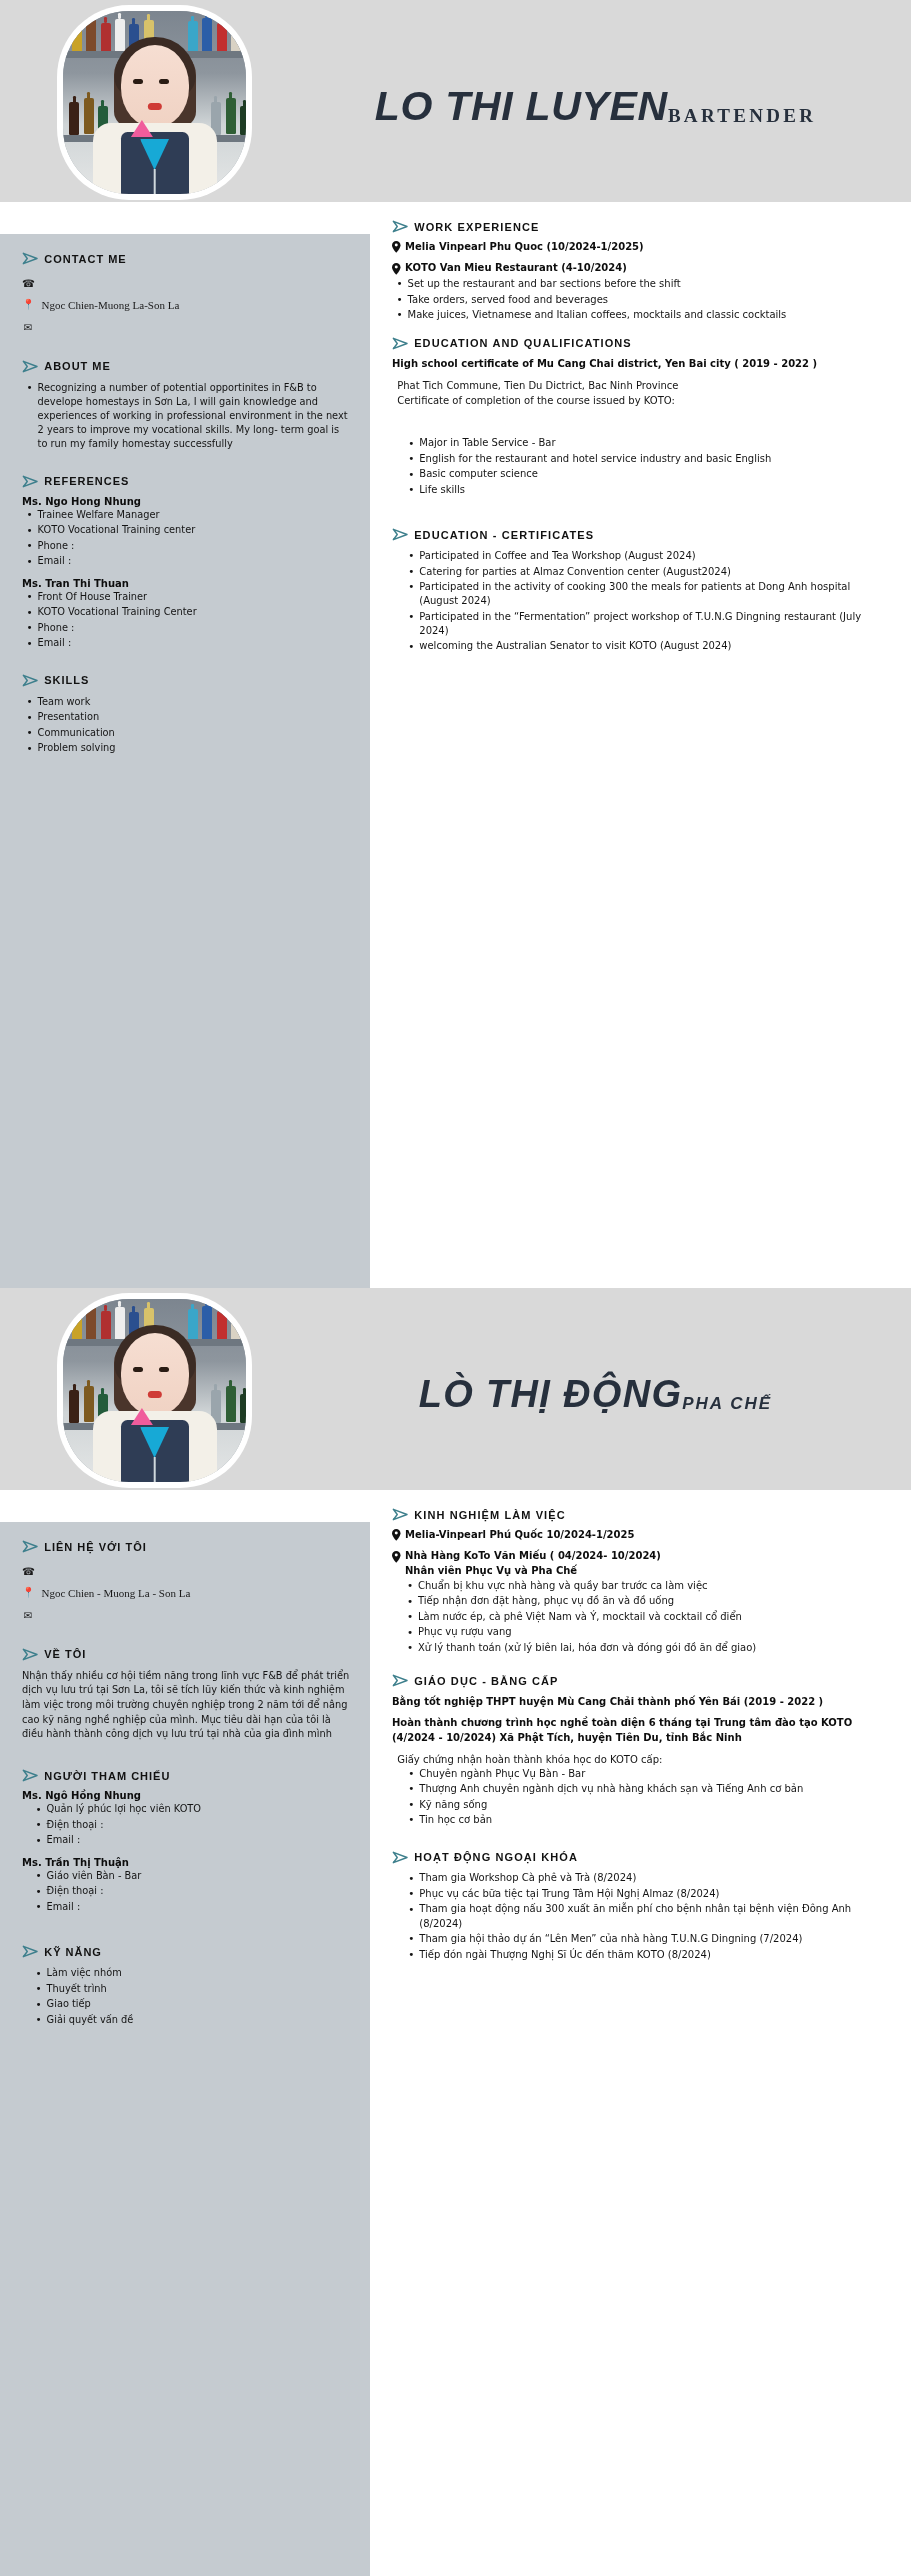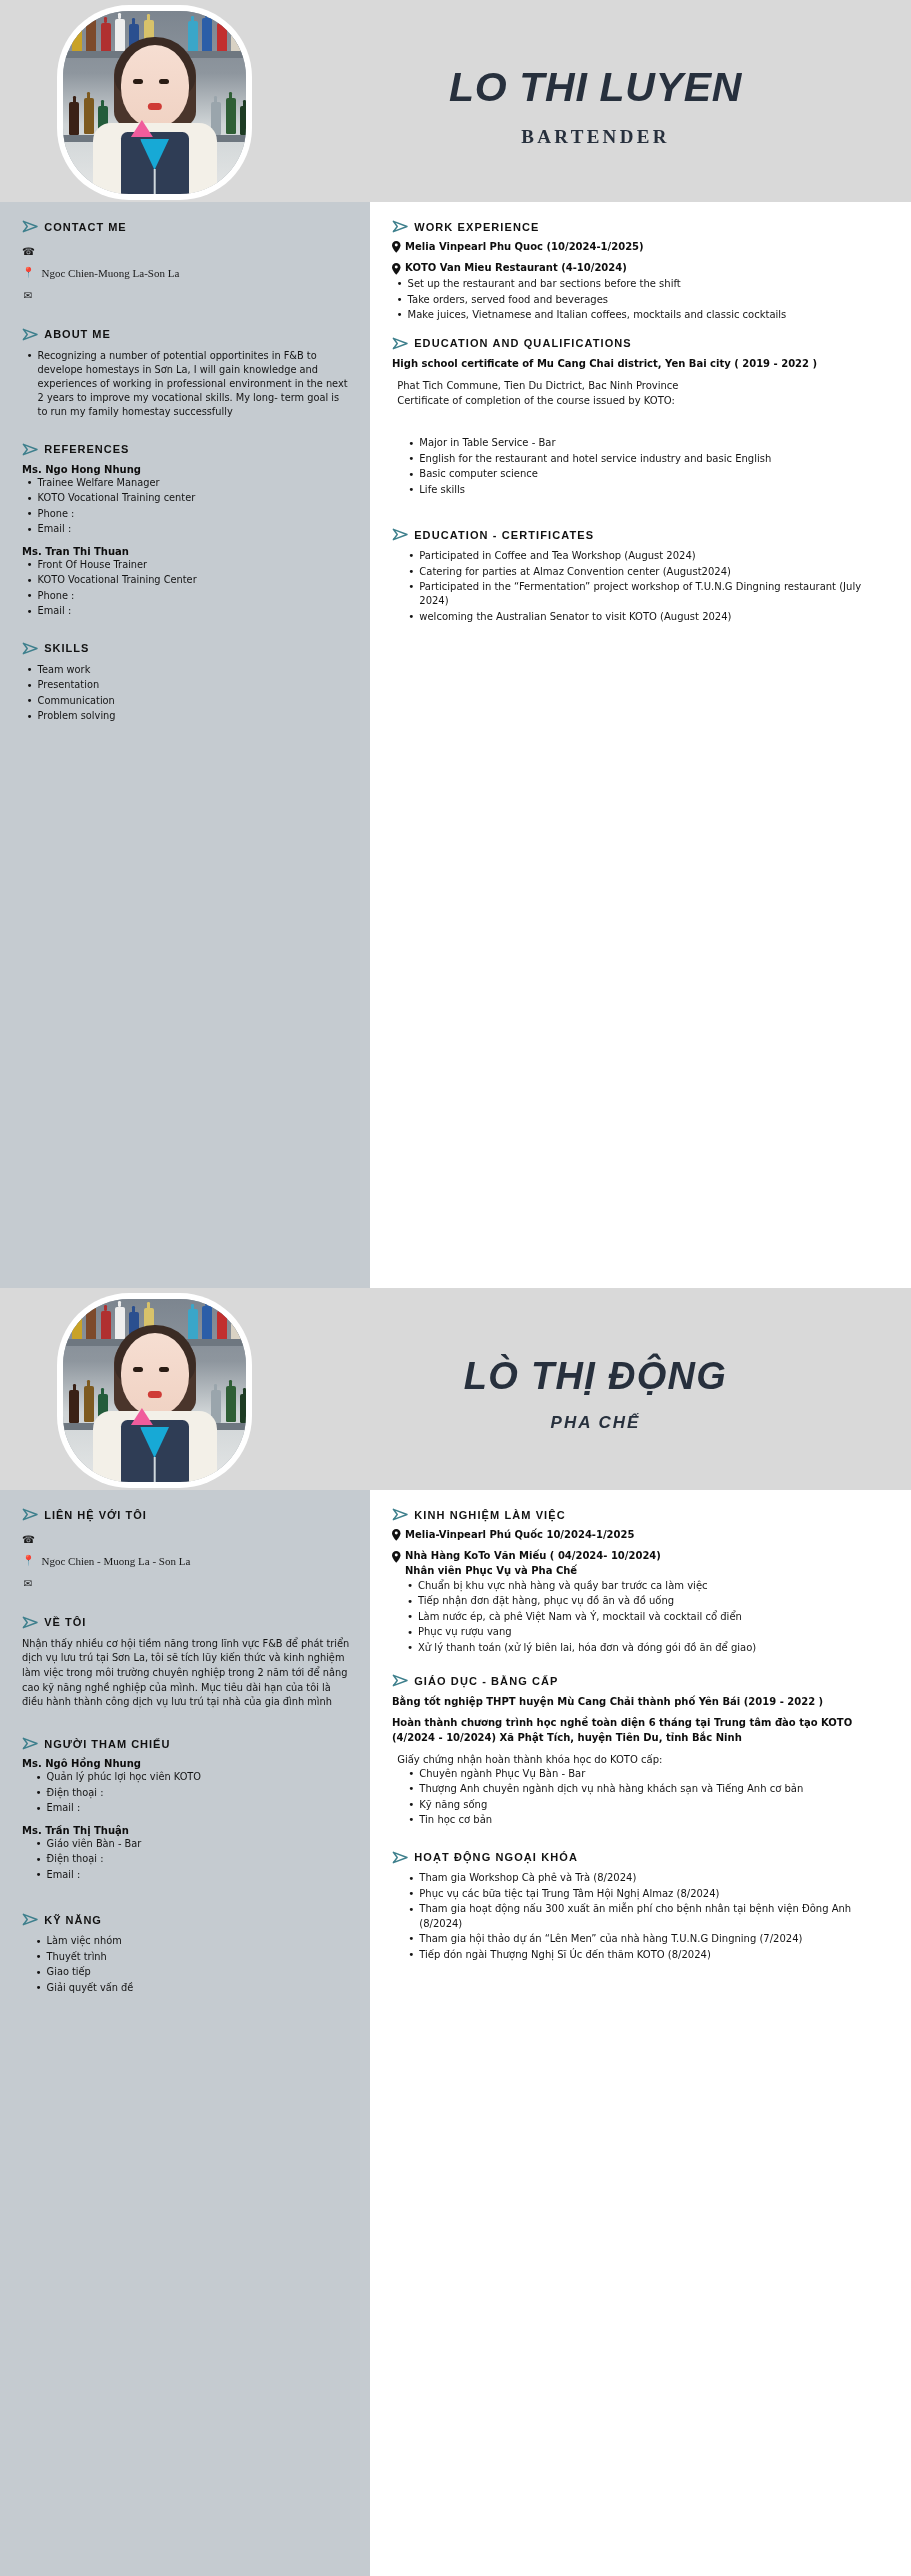--- a/index.html
+++ b/index.html
@@ -69,21 +69,21 @@
   .ph-lip{position:absolute;left:50%;transform:translateX(-50%);top:92px;width:14.3px;height:6.5px;border-radius:7.2px;background:#cf3b36;z-index:4;}
   .ph-shirt{position:absolute;left:50%;transform:translateX(-50%);top:112px;width:124px;height:85px;background:#f3f0e8;border-radius:18px 18px 0 0;z-index:3;}
   .ph-apron{position:absolute;left:50%;transform:translateX(-50%);top:121px;width:68px;height:75px;background:#2f3d55;border-radius:6.5px 6.5px 0 0;z-index:4;}
   .ph-glass{position:absolute;left:50%;transform:translateX(-50%);top:128px;width:29px;height:31px;background:#17a9d6;clip-path:polygon(0 0,100% 0,50% 100%);z-index:5;}
   .ph-stem{position:absolute;left:50%;transform:translateX(-50%);top:158px;width:2.6px;height:26px;background:#cfd8dc;z-index:5;}
   .ph-umb{position:absolute;left:68px;top:109px;width:22px;height:17px;background:#f05c9c;clip-path:polygon(50% 0,100% 100%,0 100%);z-index:6;}
 
   .name-block {
     position: absolute;
     left: 280px; right: 0; top: 0; bottom: 0;
-    display: flex; flex-direction: column;
+    display: flex; flex-direction: row;
     align-items: center; justify-content: center; margin-top: 12px;
   }
   .big-name {
     font-family: "Liberation Sans", sans-serif;
     font-weight: 700;
     font-style: italic;
     font-size: 41px;
     letter-spacing: 0.7px;
     color: #27303d;
     text-align: center;
@@ -100,20 +100,21 @@
   }
   .page2 .big-name { font-size: 38px; letter-spacing: 1.3px; }
   .page2 .job-title { font-family:"Liberation Sans",sans-serif; font-size: 17px; letter-spacing: 2px; font-style: italic; }
 
   
   .body-cols { display: flex; height: 1086px; }
   .col-left {
     width: 370px;
     background: #c5cbd0;
     padding: 18px 19.5px 0 22px;
+    margin-top: 32px;
   }
   .col-right {
     flex: 1;
     background: #ffffff;
     padding: 18px 19.5px 0 22px;
   }
   .page2 .col-left  { background: #c5cbd0; }
   .page2 .col-right { background: #ffffff; }
 
   
@@ -395,20 +396,21 @@
       <div class="sec">
         <div class="sec-head">
           <svg class="arrow-icon" width="17" height="13" viewBox="0 0 26 20">
               <path d="M2 2 L23 10 L2 18 L8 10 Z" fill="none" stroke="#3d7f8c" stroke-width="2.2" stroke-linejoin="round"></path>
             </svg>
           <span class="sec-title">EDUCATION - CERTIFICATES</span>
         </div>
         <ul class="bul" style="padding-left:11.7px;">
           <li>Participated in Coffee and Tea Workshop (August 2024)</li>
           <li>Catering for parties at Almaz Convention center (August2024)</li>
+          <li>Participated in the activity of cooking 300 the meals for patients at Dong Anh hospital (August 2024)</li>
           <li>Participated in the “Fermentation” project workshop of T.U.N.G Dingning restaurant (July 2024)</li>
           <li>welcoming the Australian Senator to visit KOTO (August 2024)</li>
         </ul>
       </div>
 
     </div>
   </div>
 </div>
 
 <div class="page page2">

